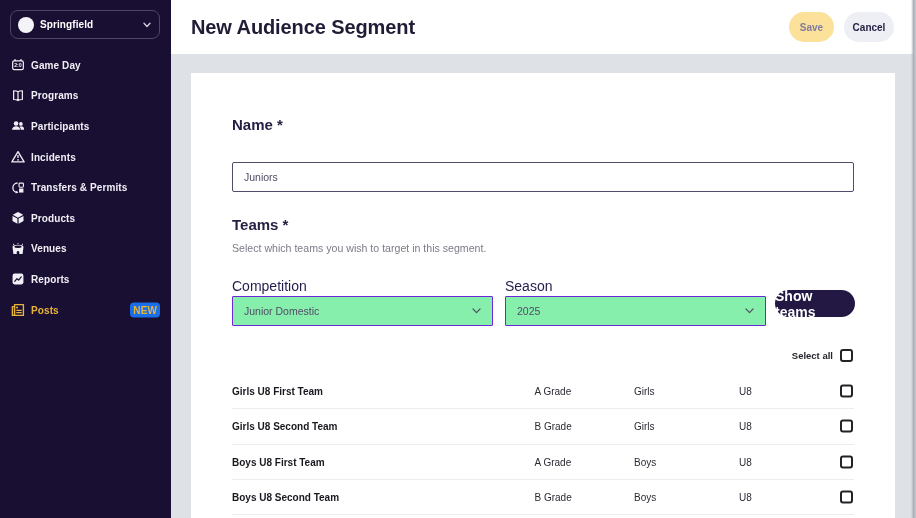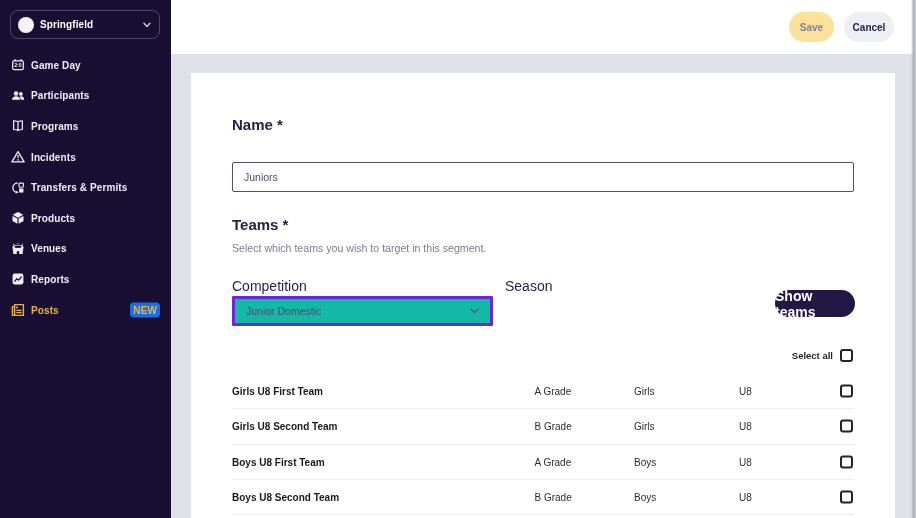--- a/index.html
+++ b/index.html
@@ -37,21 +37,21 @@
 #name-sub { top:65px; }
 #name-input { top:89px; height:30px; border:1px solid #544c69; border-radius:2px; display:flex; align-items:center; }
 #name-input span { margin-left:11px; font-size:10.5px; color:#514b66; }
 
 #teams-h { top:143px; }
 #teams-sub { top:169px; }
 
 .sel-label { position:absolute; font-size:14px; font-weight:400; color:#241c4e; }
 #lab-comp { left:41px; top:205px; }
 #lab-season { left:314px; top:205px; }
-.sel { position:absolute; top:223px; height:30px; border:3px solid #6d28d9; border-radius:1px; background:#14b8a6; }
+.sel { position:absolute; top:223px; height:30px; border:1px solid #6d28d9; border-radius:1px; background:#86efac; }
 .sel .val { position:absolute; left:11px; top:50%; transform:translateY(-50%); font-size:10.5px; color:#514b66; }
 #sel-comp { left:41px; width:261px; }
 #sel-season { left:314px; width:261px; }
 .sel svg.chev { position:absolute; right:11px; top:50%; transform:translateY(-50%); }
 #showteams { position:absolute; left:584px; top:217px; width:80px; height:27px; border-radius:14px; background:#221843; color:#fff; font-size:14px; font-weight:600; display:flex; align-items:center; justify-content:center; }
 
 #selectall { position:absolute; right:42px; top:276px; height:13px; display:flex; align-items:center; }
 #selectall span { font-size:9.5px; font-weight:600; color:#26242c; margin-right:7px; }
 .cb { width:13px; height:13px; border:2px solid #232229; border-radius:3px; background:#fff; }
 
@@ -80,37 +80,37 @@
     <div class="item">
         <svg viewBox="0 0 16 16">
           <rect x="1.9" y="3.2" width="12.2" height="10" rx="1.8" fill="none" stroke="#f1eff6" stroke-width="1.4"></rect>
           <path stroke="#f1eff6" stroke-width="1.7" d="M4.6 1.3v2M11.4 1.3v2"></path>
           <text x="8" y="10.6" font-size="6" font-weight="bold" fill="#f1eff6" text-anchor="middle" font-family="Liberation Sans">2:0</text>
         </svg>
         <span>Game Day</span>
       </div>
     <div class="item">
         <svg viewBox="0 0 16 16">
+          <path fill="none" stroke="#f1eff6" stroke-width="1.4" stroke-linejoin="round" d="M8 3.2C6.8 2.2 5 2 3 2v10c2 0 3.8.2 5 1.2 1.2-1 3-1.2 5-1.2V2c-2 0-3.8.2-5 1.2v10z"></path>
+        </svg>
+        <span>Programs</span>
+      </div>
+    <div class="item">
+        <svg viewBox="0 0 16 16">
           <g fill="#f1eff6">
             <circle cx="5.8" cy="5.2" r="2.6"></circle>
             <circle cx="11.3" cy="5.6" r="2.1"></circle>
             <path d="M1.2 12.4c0-2.4 2.1-4 4.6-4s4.6 1.6 4.6 4z"></path>
             <path d="M11.2 12.4c0-1.6-.7-2.8-1.7-3.5.6-.4 1.3-.6 2-.6 2 0 3.4 1.3 3.4 3.1v1z"></path>
           </g>
         </svg>
         <span>Participants</span>
       </div>
     <div class="item">
         <svg viewBox="0 0 16 16">
-          <path fill="none" stroke="#f1eff6" stroke-width="1.4" stroke-linejoin="round" d="M8 3.2C6.8 2.2 5 2 3 2v10c2 0 3.8.2 5 1.2 1.2-1 3-1.2 5-1.2V2c-2 0-3.8.2-5 1.2v10z"></path>
-        </svg>
-        <span>Programs</span>
-      </div>
-    <div class="item">
-        <svg viewBox="0 0 16 16">
           <path fill="none" stroke="#f1eff6" stroke-width="1.5" stroke-linejoin="round" d="M8 1.8 15 13.6H1z"></path>
           <path stroke="#f1eff6" stroke-width="1.5" d="M8 5.6v3.6"></path>
           <circle cx="8" cy="11.3" r="0.95" fill="#f1eff6"></circle>
         </svg>
         <span>Incidents</span>
       </div>
     <div class="item">
         <svg viewBox="0 0 16 16">
           <path fill="none" stroke="#f1eff6" stroke-width="1.5" d="M7.5 2.3A4.5 4.5 0 1 0 7.5 13"></path>
           <path fill="#f1eff6" d="M5.5 11.2l3 1.6-3 1.6z"></path>
@@ -154,20 +154,21 @@
           <circle cx="7" cy="5.6" r="1" fill="#e9b43c"></circle>
           <path stroke="#e9b43c" stroke-width="1.3" d="M6.3 8.3h5.4M6.3 10.6h5.4"></path>
         </svg>
         <span>Posts</span>
         <span class="newbadge">NEW</span>
       </div>
   </nav>
 </div>
 
 <div id="header">
+  <h1>New Audience Segment</h1>
   <div class="btn" id="btn-save">Save</div>
   <div class="btn" id="btn-cancel">Cancel</div>
 </div>
 
 <div id="card">
   <h2 class="cpad" id="name-h">Name *</h2>
   <div class="cpad" id="name-input">
       <span>Juniors</span>
     </div>
 
@@ -175,20 +176,26 @@
   <div class="cpad sub" id="teams-sub">Select which teams you wish to target in this segment.</div>
 
   <div class="sel-label" id="lab-comp">Competition</div>
   <div class="sel-label" id="lab-season">Season</div>
   <div class="sel" id="sel-comp">
       <span class="val">Junior Domestic</span>
       <svg class="chev" width="9" height="6" viewBox="0 0 9 6">
         <path d="M1 1 L4.5 4.6 L8 1" fill="none" stroke="#555161" stroke-width="1.2" stroke-linecap="round" stroke-linejoin="round"></path>
       </svg>
     </div>
+  <div class="sel" id="sel-season">
+      <span class="val">2025</span>
+      <svg class="chev" width="9" height="6" viewBox="0 0 9 6">
+        <path d="M1 1 L4.5 4.6 L8 1" fill="none" stroke="#555161" stroke-width="1.2" stroke-linecap="round" stroke-linejoin="round"></path>
+      </svg>
+    </div>
   <div id="showteams">Show teams</div>
 
   <div id="selectall">
       <span>Select all</span>
       <div class="cb"></div>
     </div>
 
   <div id="tbl">
     <div class="row">
         <div class="c1">Girls U8 First Team</div>

